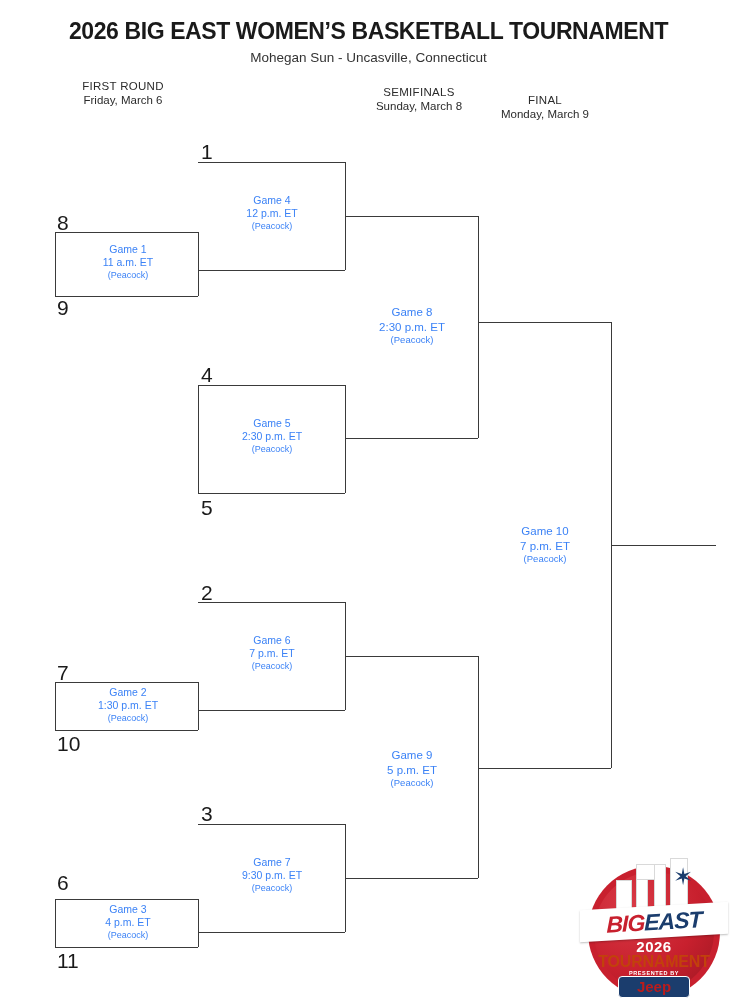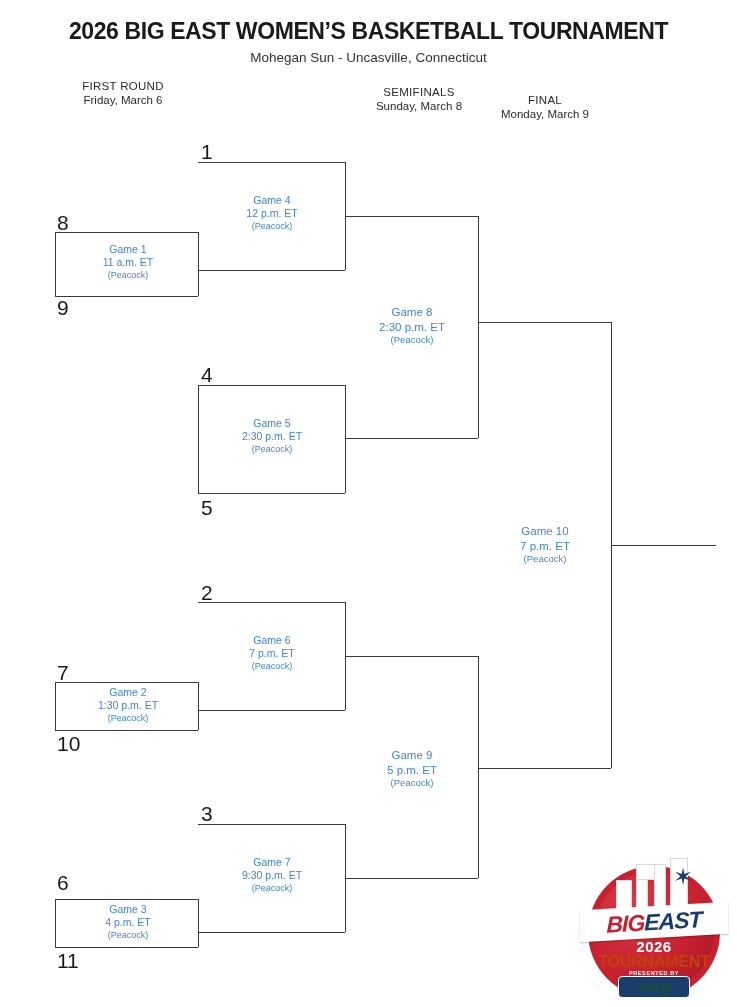--- a/index.html
+++ b/index.html
@@ -202,21 +202,21 @@
     border-radius: 4px;
     border: 1.5px solid #ffffff;
     box-sizing: border-box;
   }
   .jeep-text {
     position: absolute;
     left: 40px; top: 126px;
     width: 72px; height: 22px;
     line-height: 22px;
     text-align: center;
-    color: #14532d;
+    color: #b91c1c;
     font-size: 15px;
     font-weight: bold;
     font-family: "Liberation Sans", sans-serif;
   }
 </style>
 </head>
 <body>
 
 <div id="page">
 

